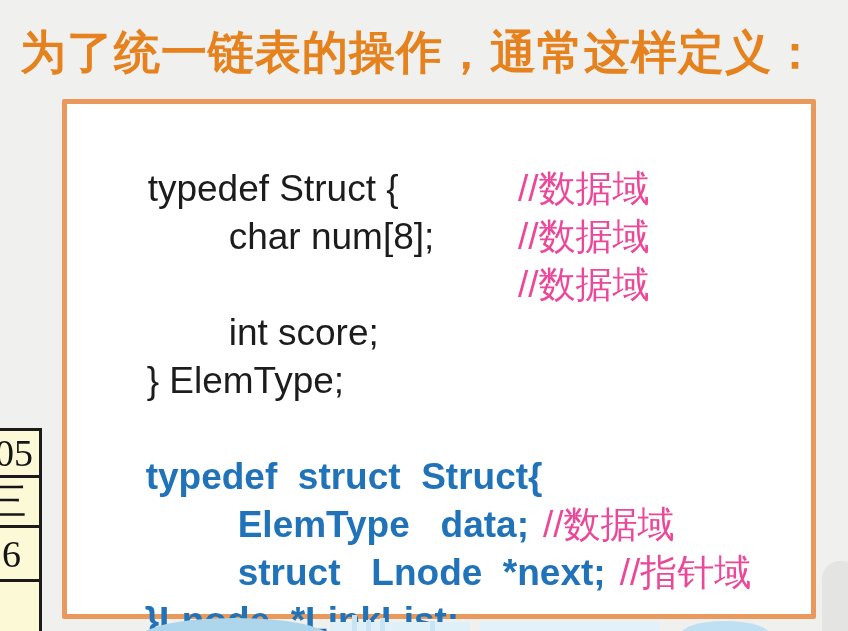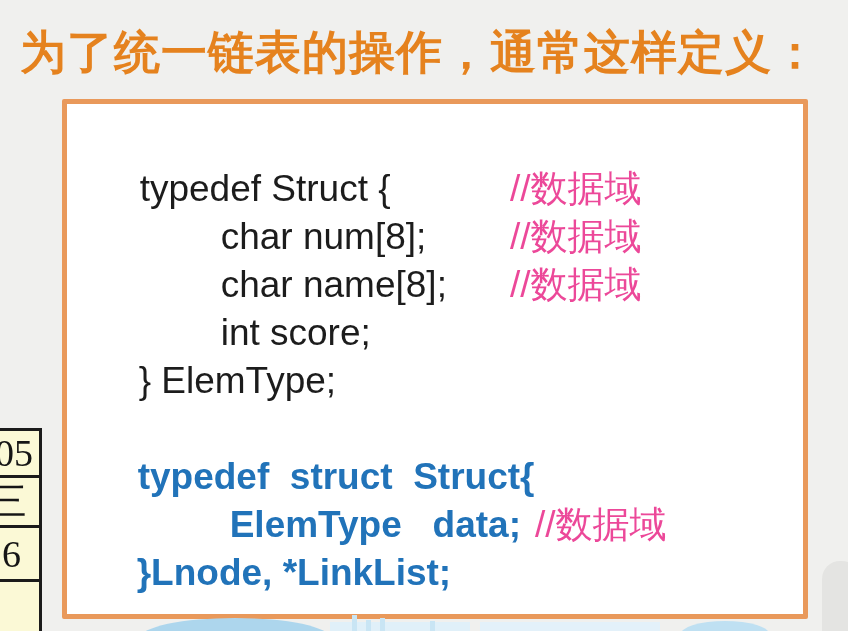--- a/index.html
+++ b/index.html
@@ -11,21 +11,21 @@
   .slide-title{
     position:absolute;left:20px;top:22px;
     font-size:46px;font-weight:700;letter-spacing:1px;
     color:#E5821E;white-space:nowrap;
   }
   .code-box{
     position:absolute;left:62px;top:99px;
     width:728px;height:497px;
     background:#FFFFFF;
     border:5px solid #E9995B;border-radius:2px;
-    padding:13px 0 0 8px;
+    padding:13px 0 0 16px;
     box-sizing:content-box;
   }
   .code-line{
     position:relative;height:48px;line-height:48px;
     font-size:37px;white-space:pre;
   }
   .c-black{color:#1C1C1C;font-weight:400;}
   .c-blue{color:#2173B9;font-weight:600;}
   .c-green{color:#ec4899;font-weight:400;}
   .ml-brace1{margin-left:3px;}
@@ -78,21 +78,20 @@
     <div class="code-line">
       <span class="c-black ml-brace1">typedef Struct {</span>
     </div>
 
     <div class="code-line">
       <span class="c-black ml-field">char num[8];</span>
       <span class="c-green cmt-col">//数据域</span>
     </div>
 
     <div class="code-line">
-      <span class="c-black ml-field">char name[8];</span>
       <span class="c-green cmt-col">//数据域</span>
     </div>
 
     <div class="code-line">
       <span class="c-black ml-field">int score;</span>
       <span class="c-green cmt-col">//数据域</span>
     </div>
 
     <div class="code-line">
       <span class="c-black ml-close1">} ElemType;</span>
@@ -101,20 +100,23 @@
     <div class="code-line"></div>
 
     <div class="code-line">
       <span class="c-blue ml-blue-open">typedef  struct  Struct{</span>
     </div>
 
     <div class="code-line">
       <span class="c-blue ml-blue-field">ElemType   data;</span><span class="c-green cmt-inline">//数据域</span>
     </div>
 
+    <div class="code-line">
+      <span class="c-blue ml-blue-field">struct   Lnode  *next;</span><span class="c-green cmt-inline">//指针域</span>
+    </div>
 
     <div class="code-line">
       <span class="c-blue ml-blue-close">}Lnode, *LinkList;</span>
     </div>
 
   </div>
 
   <div class="side-table">
     <div class="side-cell r1">05</div>
     <div class="side-cell r2">三</div>

